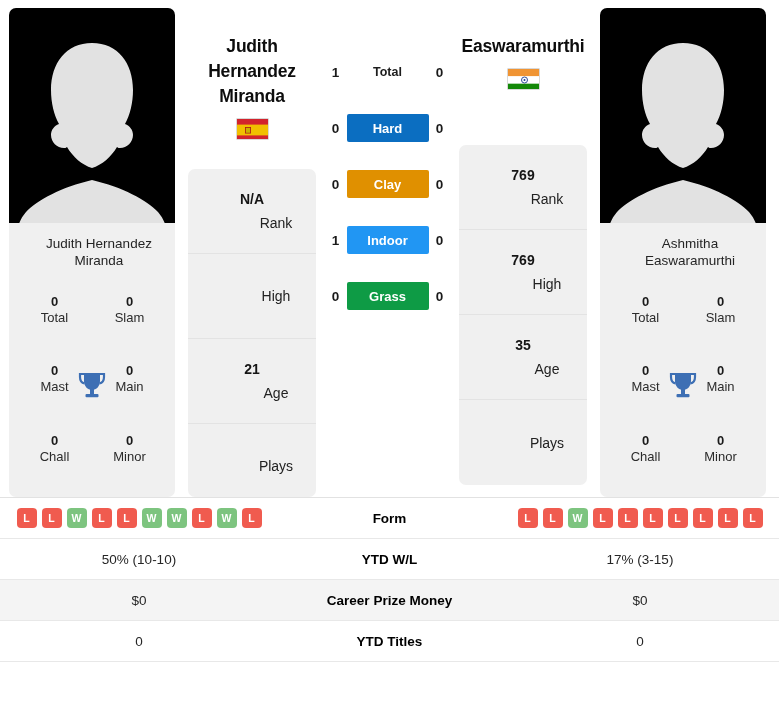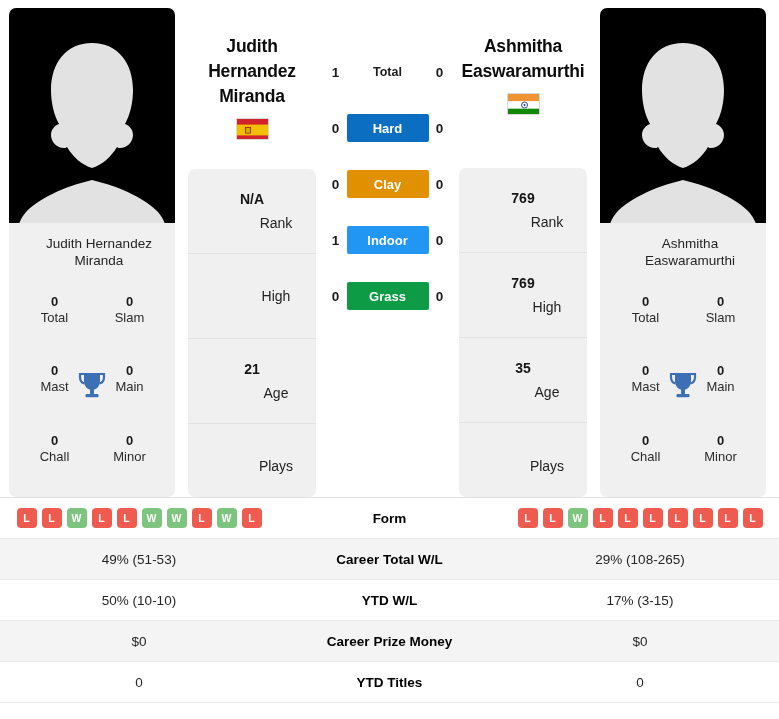--- a/index.html
+++ b/index.html
@@ -324,21 +324,20 @@
       </div>
       <div class="srow">
         <span class="num">0</span>
         <span class="bar" style="background:#0e9b45">Grass</span>
         <span class="num">0</span>
       </div>
     </div>
 
     <div class="info-col right">
       <div class="bigname">
-        <div>Ashmitha</div>
         <div>Easwaramurthi</div>
       </div>
       <div class="flag">
         <svg viewBox="0 0 33 22" width="33" height="22">
           <rect width="33" height="7.33" y="0" fill="#f09433"></rect>
           <rect width="33" height="7.34" y="7.33" fill="#ffffff"></rect>
           <rect width="33" height="7.33" y="14.67" fill="#138808"></rect>
           <circle cx="16.5" cy="11" r="3" fill="none" stroke="#1a3a8f" stroke-width="0.9"></circle>
           <circle cx="16.5" cy="11" r="1" fill="#1a3a8f"></circle>
         </svg>
@@ -430,25 +429,20 @@
           <span class="badge L">L</span>
           <span class="badge L">L</span>
           <span class="badge L">L</span>
           <span class="badge L">L</span>
           <span class="badge L">L</span>
           <span class="badge L">L</span>
           <span class="badge L">L</span>
         </div>
     </div>
 
-    <div class="trow shade">
-      <div class="side">49% (51-53)</div>
-      <div class="mid">Career Total W/L</div>
-      <div class="side">29% (108-265)</div>
-    </div>
 
     <div class="trow">
       <div class="side">50% (10-10)</div>
       <div class="mid">YTD W/L</div>
       <div class="side">17% (3-15)</div>
     </div>
 
     <div class="trow shade">
       <div class="side">$0</div>
       <div class="mid">Career Prize Money</div>

